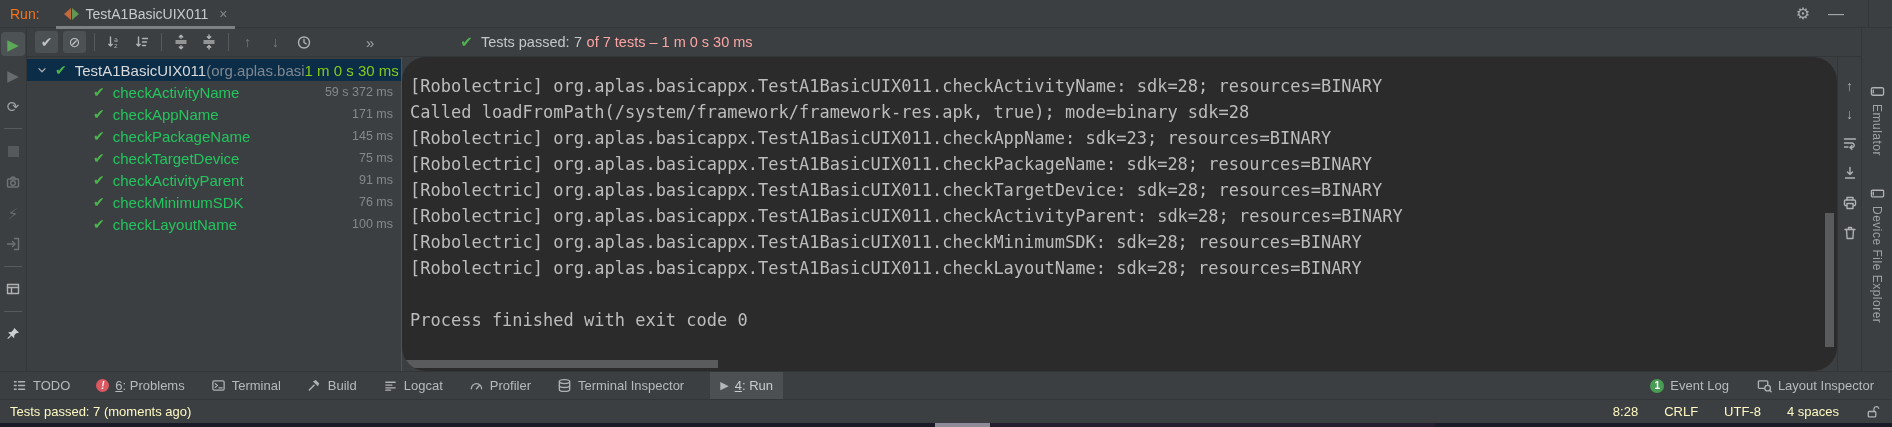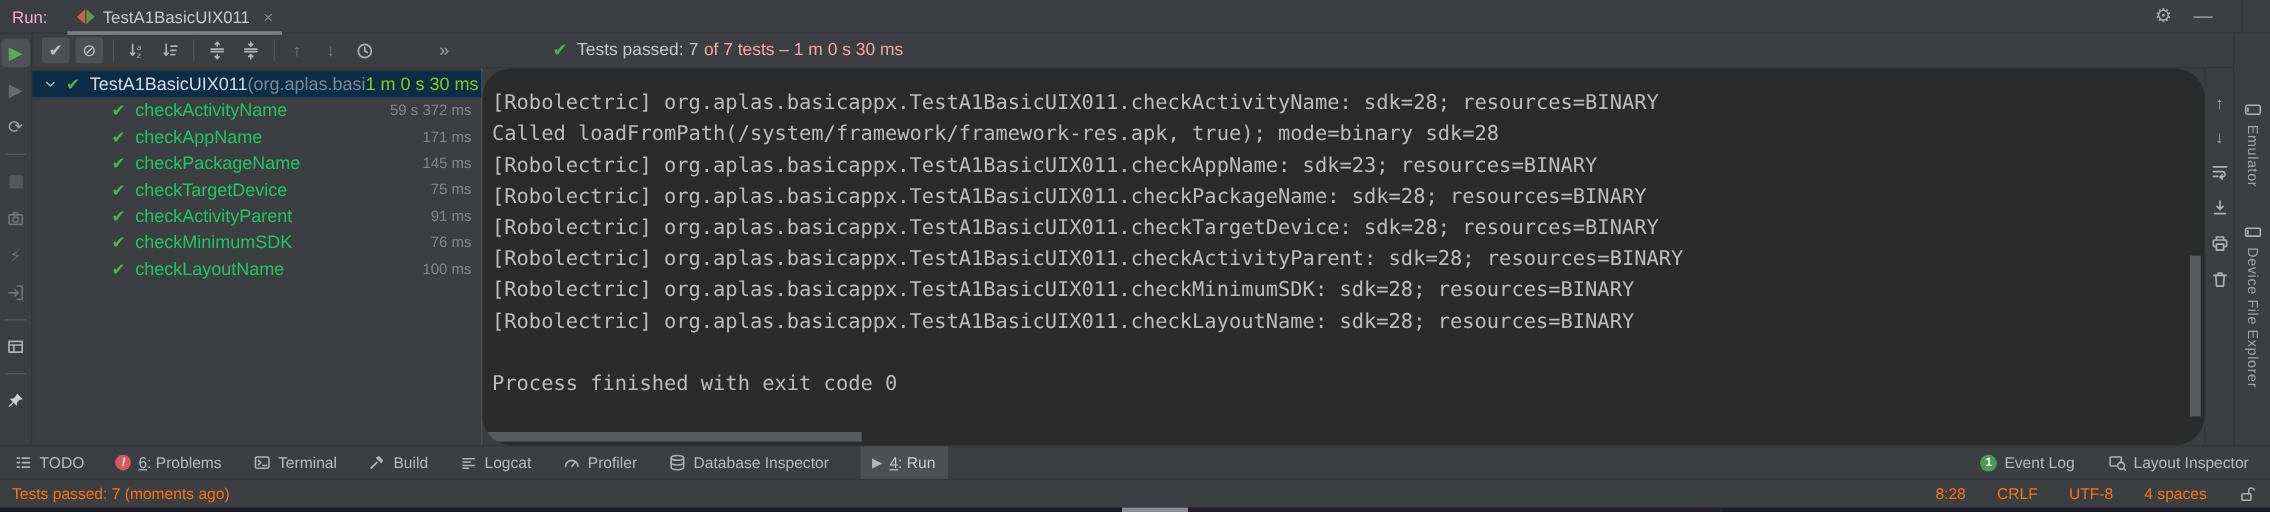--- a/index.html
+++ b/index.html
@@ -5,21 +5,21 @@
   html,body{margin:0;padding:0;background:#1e1f22;}
   .app{position:relative;width:1892px;height:427px;background:#3c3f41;overflow:hidden;
        font-family:"Liberation Sans","DejaVu Sans",sans-serif;color:#bbbbbb;
        -webkit-font-smoothing:antialiased;}
   svg{display:block;}
   .ic{stroke:#afb1b3;fill:none;stroke-width:1.4;stroke-linecap:round;stroke-linejoin:round;}
   .dim{opacity:.45;}
 
   
   .header{height:27px;display:flex;align-items:center;border-bottom:1px solid #333637;position:relative;}
-  .run-label{font-size:14px;color:#f9a8d4;margin-left:10px;}
+  .run-label{font-size:14px;color:#f97316;margin-left:10px;}
   .tab{display:flex;align-items:center;gap:7px;height:26px;margin-left:16px;padding:0 8px;position:relative;cursor:default;}
   .tab::after{content:"";position:absolute;left:0;right:0;bottom:-2px;height:3px;background:#7d8082;}
   .tab-title{font-size:14px;color:#c7cacc;}
   .tab-close{color:#84878a;font-size:14px;margin-left:4px;}
   .bowtie{display:inline-flex;align-items:center;}
   .tri-l{width:0;height:0;border-top:6px solid transparent;border-bottom:6px solid transparent;border-right:7px solid #c1693c;}
   .tri-r{width:0;height:0;border-top:6px solid transparent;border-bottom:6px solid transparent;border-left:7px solid #629655;margin-left:1px;}
   .header-right{margin-left:auto;display:flex;align-items:center;gap:18px;height:100%;padding-right:24px;border-right:1px solid #333637;margin-right:23px;}
   .hicon{color:#a7aaac;font-size:16px;line-height:1;}
 
@@ -82,21 +82,21 @@
   .bb-item{display:flex;align-items:center;gap:6px;margin-right:26px;height:100%;white-space:nowrap;}
   .bb-item.active-tab{background:#4c5052;padding:0 10px;margin-right:0;color:#c9cccd;}
   .u{text-decoration:underline;}
   .problems-badge{width:13px;height:13px;border-radius:50%;background:#db5860;color:#fff;font-size:10px;font-weight:bold;display:flex;align-items:center;justify-content:center;line-height:1;}
   .event-badge{width:14px;height:14px;border-radius:50%;background:#499c54;color:#fff;font-size:10px;font-weight:bold;display:flex;align-items:center;justify-content:center;line-height:1;}
   .bb-right{margin-left:auto;display:flex;align-items:center;gap:28px;padding-right:6px;}
   .bb-right .bb-item{margin-right:0;}
   .runtab-play{color:#b4b7b9;font-size:11px;}
 
   
-  .status-bar{height:23px;border-top:1px solid #333637;display:flex;align-items:center;font-size:13px;color:#f97316;padding:0 12px 0 10px;gap:39px;}
+  .status-bar{height:23px;border-top:1px solid #333637;display:flex;align-items:center;font-size:13px;color:#fef9c3;padding:0 12px 0 10px;gap:39px;}
   .sb-right{margin-left:auto;display:flex;align-items:center;gap:26px;text-align:center;}
 
   
   .taskbar{height:6px;position:relative;background:#1a1b26;}
   .tk-seg{position:absolute;top:0;bottom:0;}
 </style>
 </head>
 <body>
 
 <div class="app">
@@ -374,21 +374,21 @@
           <path d="M8 11.5l3-3.5"></path>
         </svg>
       <span>Profiler</span>
     </div>
     <div class="bb-item">
       <svg class="ic" width="15" height="15" viewBox="0 0 16 16">
           <ellipse cx="8" cy="3.8" rx="5.5" ry="2.1"></ellipse>
           <path d="M2.5 3.8v8.4c0 1.2 2.5 2.1 5.5 2.1s5.5-.9 5.5-2.1V3.8"></path>
           <path d="M2.5 8c0 1.2 2.5 2.1 5.5 2.1S13.5 9.2 13.5 8"></path>
         </svg>
-      <span>Database Inspector</span>
+      <span>Terminal Inspector</span>
     </div>
     <div class="bb-item active-tab">
       <span class="runtab-play">▶</span>
       <span><span class="u">4</span><span>: Run</span></span>
     </div>
 
     <div class="bb-right">
       <div class="bb-item">
         <span class="event-badge">1</span>
         <span>Event Log</span>

